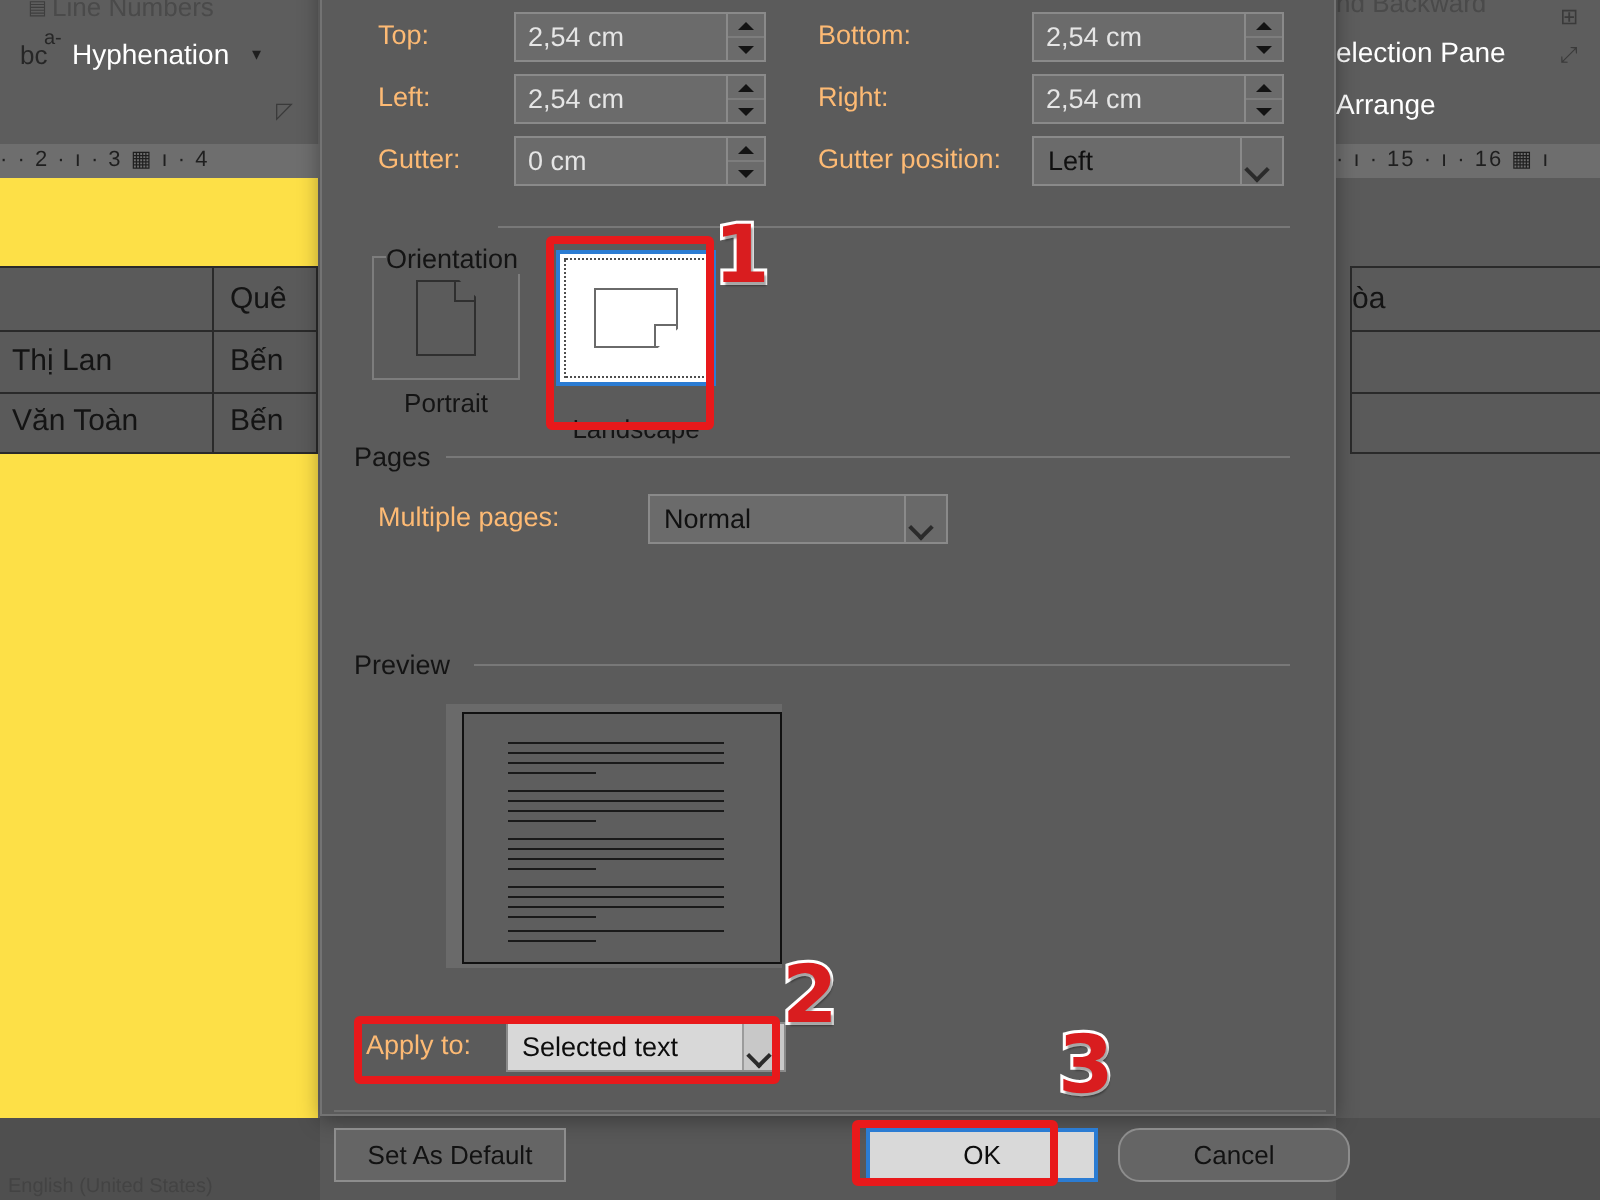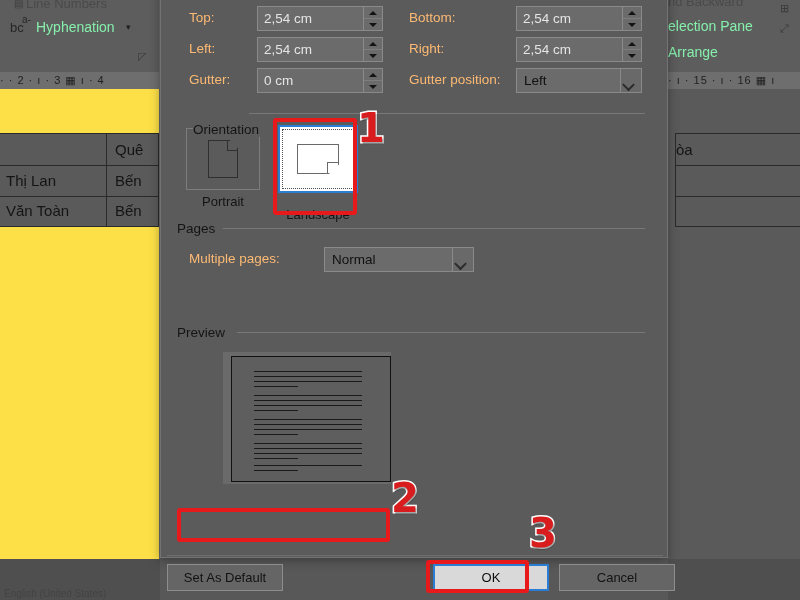--- a/index.html
+++ b/index.html
@@ -18,21 +18,21 @@
   .bg-ribbon-left {
     position: absolute; left: 0; top: 0; width: 160px; height: 72px;
     background: #5d5d5d;
     border-right: 1px solid #6a6a6a;
   }
   .bg-ribbon-right {
     position: absolute; left: 668px; top: 0; width: 132px; height: 72px;
     background: #5d5d5d;
   }
   .bg-text {
-    color: #86efac;
+    color: #ffffff;
     font-size: 14px;
     white-space: nowrap;
     position: absolute;
   }
   .bg-text-dim { color: #4a4a4a; }
 
   .bg-ruler {
     position: absolute; height: 17px;
     background: #6e6e6e;
     color: #1f1f1f;
@@ -506,29 +506,36 @@
 
       <div class="prev-line" style="left:22px; top:86px; width:108px;"></div>
       <div class="prev-line" style="left:22px; top:91px; width:108px;"></div>
       <div class="prev-line" style="left:22px; top:96px; width:108px;"></div>
       <div class="prev-line" style="left:22px; top:101px; width:44px;"></div>
 
       <div class="prev-line" style="left:22px; top:108px; width:108px;"></div>
       <div class="prev-line" style="left:22px; top:113px; width:44px;"></div>
     </div>
 
+    <div class="field-row" style="left:22px; top:541px; width:220px;">
+      <span class="field-label">Apply to:</span>
+      <div class="combo active" style="left:70px; top:0; width:140px;">
+        <div class="combo-value">Selected text</div>
+        <div class="combo-arrow"></div>
+      </div>
+    </div>
 
     <div class="btn-sep" style="left:6px; top:585px; width:496px;"></div>
     <div class="dlg-btn default" style="left:272px; top:594px; width:116px;">
       <span>OK</span>
     </div>
     <div class="dlg-btn" style="left:6px; top:594px; width:116px;">
       <span>Set As Default</span>
     </div>
-    <div class="dlg-btn" style="left:398px; top:594px; width:116px;">
+    <div class="dlg-btn" style="left:398px; top:594px; width:116px;border-radius:11px;">
       <span>Cancel</span>
     </div>
   </div>
 </div>
 
 <div class="redbox" style="left:273px; top:118px; width:84px; height:97px;"></div>
 <div class="badge" style="left:357px; top:108px;">1</div>
 
 <div class="redbox" style="left:177px; top:508px; width:213px; height:34px;"></div>
 <div class="badge" style="left:391px; top:478px;">2</div>

